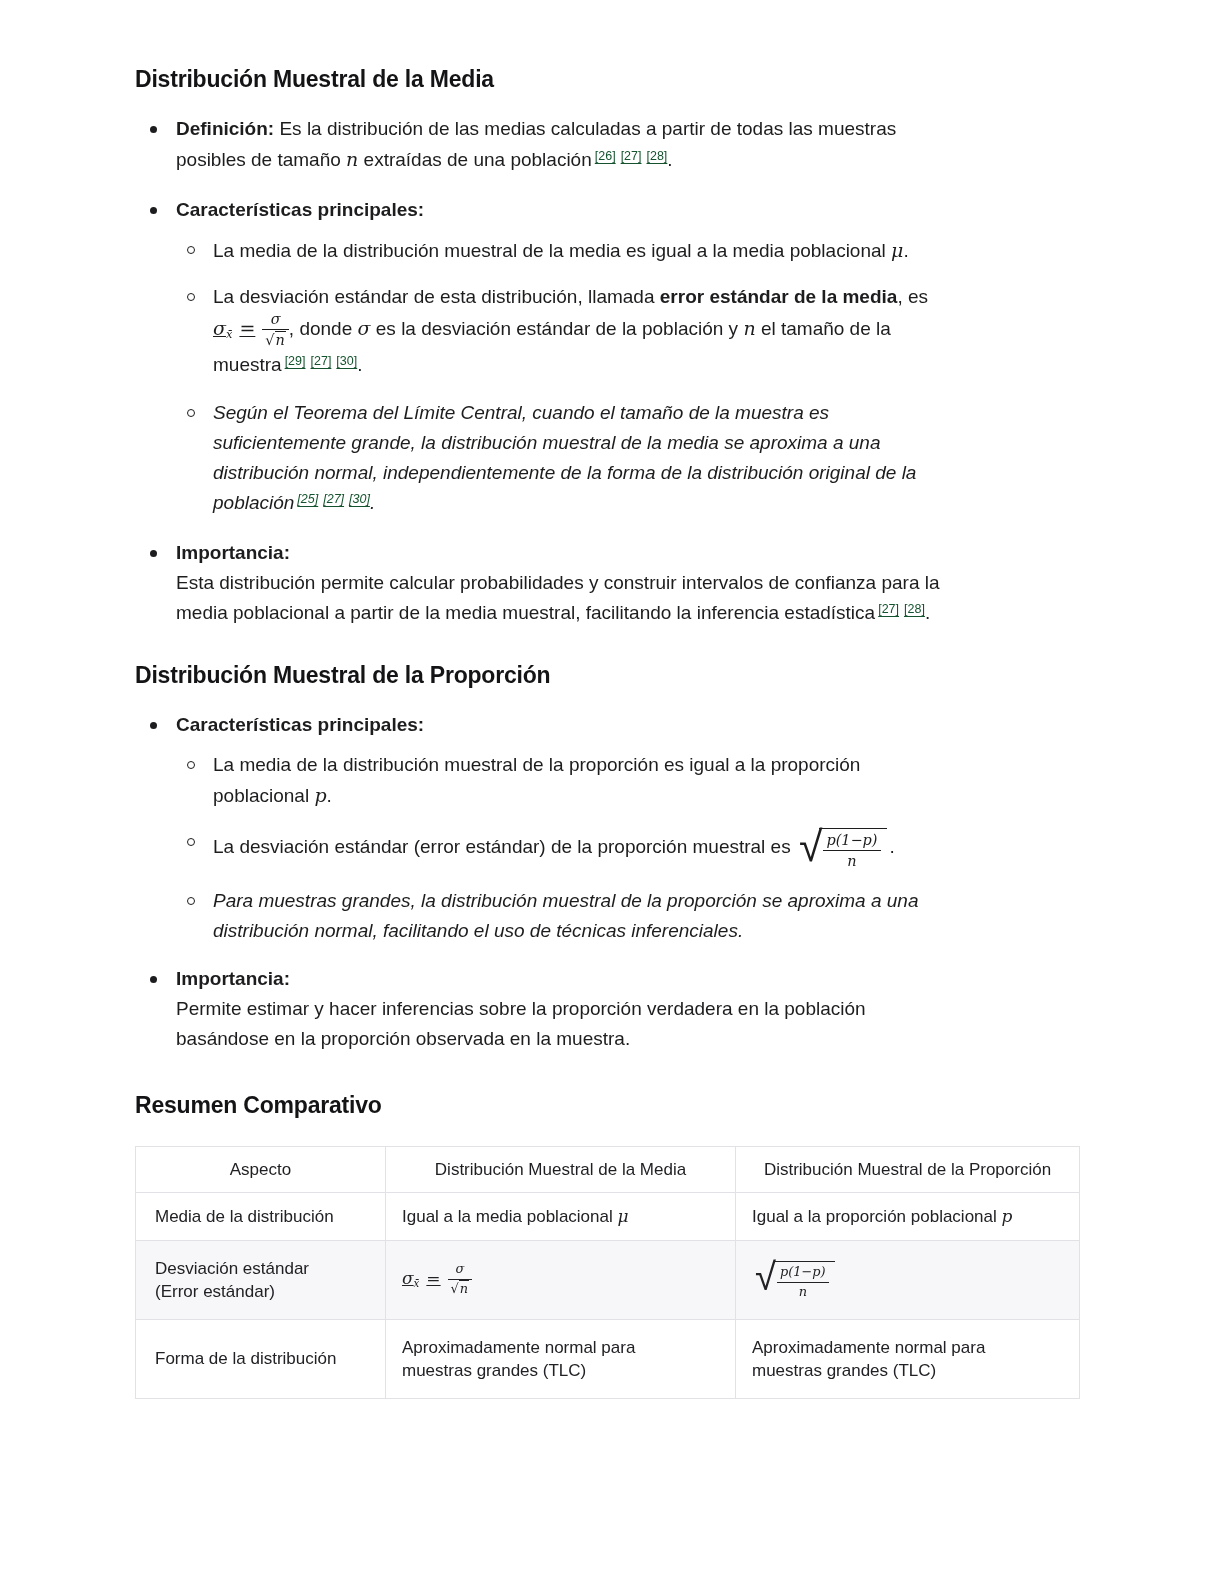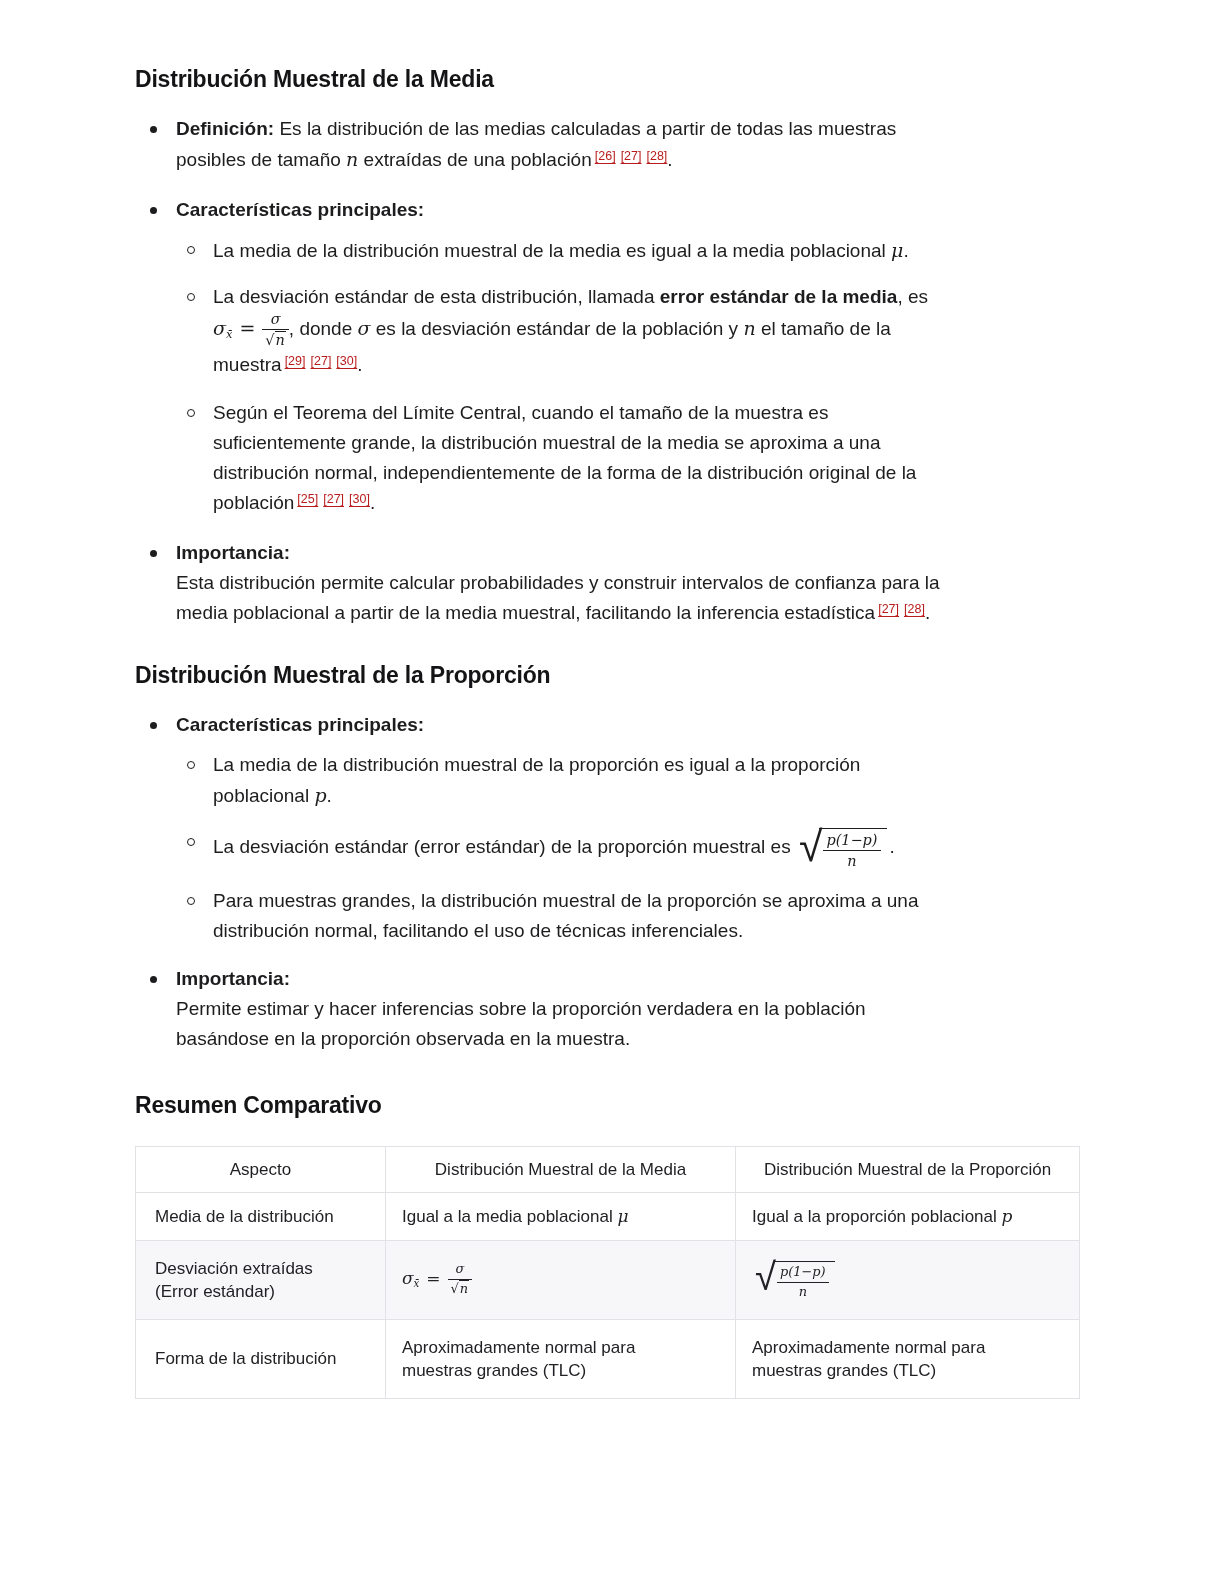--- a/index.html
+++ b/index.html
@@ -20,34 +20,34 @@
   ul.top>li{
     position:relative;padding-left:41px;margin:0 0 18px 0;
     font-size:19px;line-height:30px;color:#1d1d1f;
   }
   ul.top>li::before{
     content:"";position:absolute;left:15px;top:12px;width:7px;height:7px;
     border-radius:50%;background:#1d1d1f;
   }
   ul.sub{list-style:none;margin:10px 0 0 0;padding:0;}
   ul.sub>li{position:relative;padding-left:37px;margin:0 0 16px 0;}
-  ul.sub>li:last-child{margin-bottom:0;}
+  ul.sub>li:last-child{margin-bottom:0;font-style:italic;}
   ul.sub>li::before{
     content:"";position:absolute;left:11px;top:11px;width:6px;height:6px;
     border-radius:50%;background:#fff;border:1.6px solid #1d1d1f;
   }
   .b{font-weight:700;}
   .cite{
-    font-size:12.5px;position:relative;top:-6px;color:#b91c1c;
+    font-size:12.5px;position:relative;top:-6px;color:#14532d;
     text-decoration:underline;text-underline-offset:2.5px;cursor:pointer;margin-left:3px;
   }
   .cite + .cite{margin-left:5px;}
   
   .mi{font-family:"DejaVu Serif",serif;font-style:italic;}
-  .formula{white-space:nowrap;}
+  .formula{white-space:nowrap;text-decoration:underline;}
   .msub{font-size:0.6em;vertical-align:-0.3em;letter-spacing:0;}
   .meq{font-family:"DejaVu Serif",serif;margin:0 7px;}
   .frac{display:inline-block;vertical-align:middle;text-align:center;line-height:1;}
   .frac .fn{display:block;font-size:0.76em;padding:0 3px 3px;}
   .frac .fd{display:block;font-size:0.76em;border-top:1.2px solid currentColor;padding:3px 3px 1px;}
   .ssqrt .rad{font-family:"DejaVu Sans",sans-serif;font-style:normal;}
   .ssqrt .und{border-top:1.1px solid currentColor;padding:0 1px;}
   .bigsqrt{display:inline-flex;align-items:flex-start;vertical-align:middle;margin:0 3px;}
   .bigsqrt>.rad{
     font-size:2.25em;line-height:1;font-family:"DejaVu Sans",sans-serif;
@@ -151,21 +151,21 @@
             <th>Distribución Muestral de la Proporción</th>
           </tr>
         </thead>
         <tbody>
           <tr>
             <td class="first">Media de la distribución</td>
             <td><span>Igual a la media poblacional </span><span class="mi">μ</span></td>
             <td><span>Igual a la proporción poblacional </span><span class="mi">p</span></td>
           </tr>
           <tr class="tall">
-            <td class="first"><span>Desviación extraídas</span><br><span>(Error estándar)</span></td>
+            <td class="first"><span>Desviación estándar</span><br><span>(Error estándar)</span></td>
             <td><span class="formula"><span class="mi">σ</span><span class="mi msub">x̄</span><span class="meq">=</span><span class="frac"><span class="fn mi">σ</span><span class="fd"><span class="ssqrt"><span class="rad">√</span><span class="und mi">n</span></span></span></span></span></td>
             <td><span class="bigsqrt">
                   <span class="rad">√</span>
                   <span class="und2"><span class="frac"><span class="fn mi">p(1−p)</span><span class="fd mi">n</span></span></span>
                 </span></td>
           </tr>
           <tr class="tall">
             <td class="first">Forma de la distribución</td>
             <td><span>Aproximadamente normal para</span><br><span>muestras grandes (TLC)</span></td>
             <td><span>Aproximadamente normal para</span><br><span>muestras grandes (TLC)</span></td>

